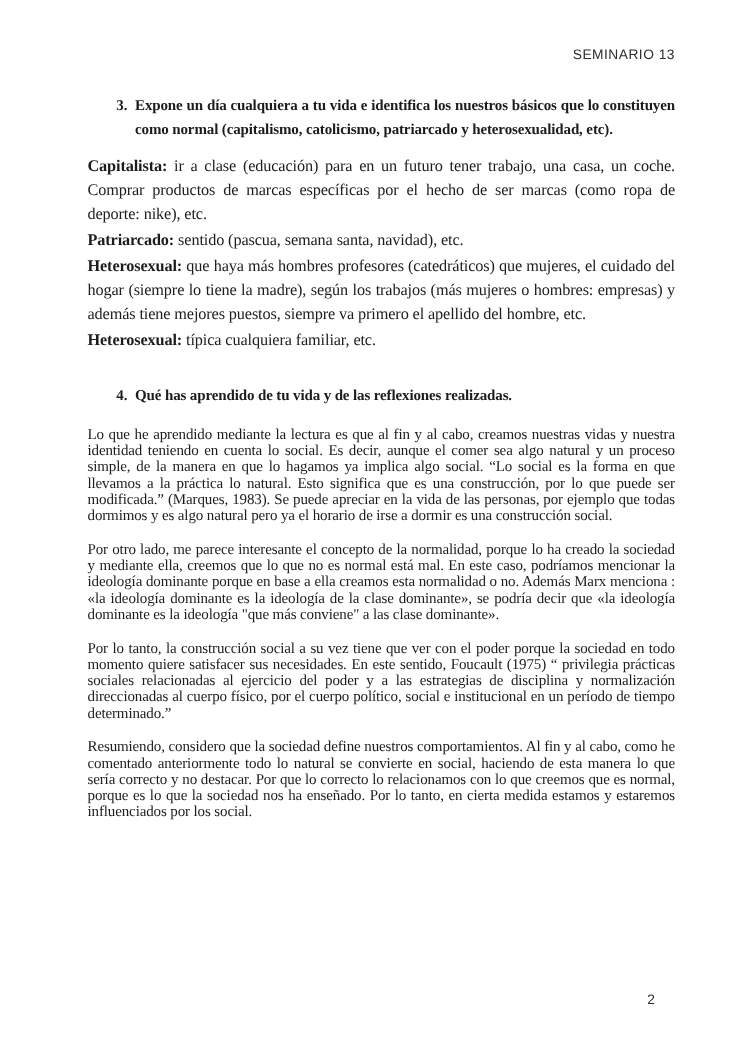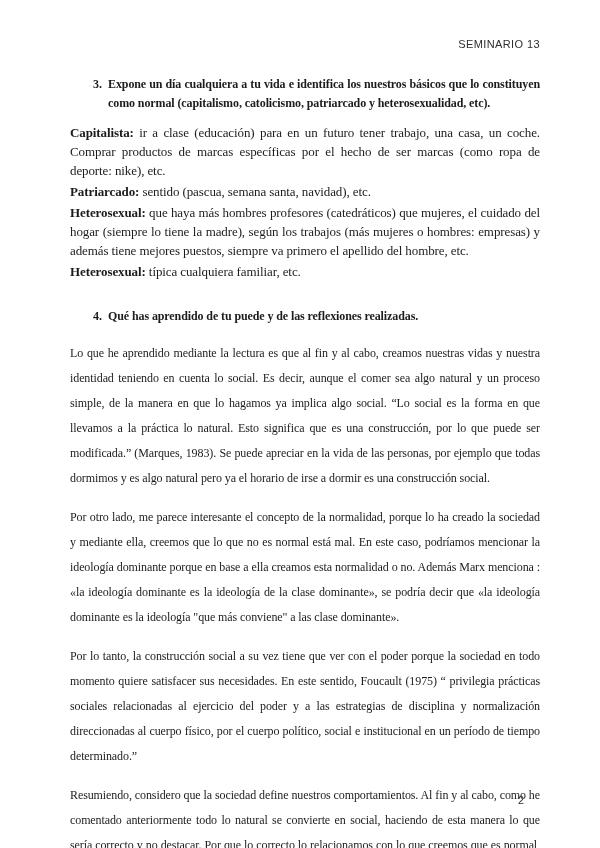--- a/index.html
+++ b/index.html
@@ -53,21 +53,21 @@
     font-size: 13px;
     line-height: 19px;
     letter-spacing: -0.1px;
     text-align: justify;
   }
   .def .term { font-weight: bold; }
   .essays { margin-top: 15px; }
   .essay {
     margin: 0 0 14px 0;
     font-size: 12px;
-    line-height: 25px;
+    line-height: 13px;
     letter-spacing: -0.1px;
     text-align: justify;
   }
   .pagenum {
     position: absolute;
     top: 794px;
     right: 76px;
     font-family: "Liberation Sans", sans-serif;
     font-size: 11px;
     color: #2e2e2e;
@@ -89,21 +89,21 @@
 
   <div class="defs">
     <p class="def"><span class="term">Capitalista:</span><span> ir a clase (educación) para en un futuro tener trabajo, una casa, un coche. Comprar productos de marcas específicas por el hecho de ser marcas (como ropa de deporte: nike), etc.</span></p>
     <p class="def"><span class="term">Patriarcado:</span><span> sentido (pascua, semana santa, navidad), etc.</span></p>
     <p class="def"><span class="term">Heterosexual:</span><span> que haya más hombres profesores (catedráticos) que mujeres, el cuidado del hogar (siempre lo tiene la madre), según los trabajos (más mujeres o hombres: empresas) y además tiene mejores puestos, siempre va primero el apellido del hombre, etc.</span></p>
     <p class="def"><span class="term">Heterosexual:</span><span> típica cualquiera familiar, etc.</span></p>
   </div>
 
   <div class="qheading q4">
     <span class="qnum">4.</span>
-    <span class="qtitle">Qué has aprendido de tu puede y de las reflexiones realizadas.</span>
+    <span class="qtitle">Qué has aprendido de tu vida y de las reflexiones realizadas.</span>
   </div>
 
   <div class="essays">
     <p class="essay">Lo que he aprendido mediante la lectura es que al fin y al cabo, creamos nuestras vidas y nuestra identidad teniendo en cuenta lo social. Es decir, aunque el comer sea algo natural y un proceso simple, de la manera en que lo hagamos ya implica algo social. “Lo social es la forma en que llevamos a la práctica lo natural. Esto significa que es una construcción, por lo que puede ser modificada.” (Marques, 1983). Se puede apreciar en la vida de las personas, por ejemplo que todas dormimos y es algo natural pero ya el horario de irse a dormir es una construcción social.</p>
     <p class="essay">Por otro lado, me parece interesante el concepto de la normalidad, porque lo ha creado la sociedad y mediante ella, creemos que lo que no es normal está mal. En este caso, podríamos mencionar la ideología dominante porque en base a ella creamos esta normalidad o no. Además Marx menciona : «la ideología dominante es la ideología de la clase dominante», se podría decir que «la ideología dominante es la ideología "que más conviene" a las clase dominante».</p>
     <p class="essay">Por lo tanto, la construcción social a su vez tiene que ver con el poder porque la sociedad en todo momento quiere satisfacer sus necesidades. En este sentido, Foucault (1975) “ privilegia prácticas sociales relacionadas al ejercicio del poder y a las estrategias de disciplina y normalización direccionadas al cuerpo físico, por el cuerpo político, social e institucional en un período de tiempo determinado.”</p>
     <p class="essay">Resumiendo, considero que la sociedad define nuestros comportamientos. Al fin y al cabo, como he comentado anteriormente todo lo natural se convierte en social, haciendo de esta manera lo que sería correcto y no destacar. Por que lo correcto lo relacionamos con lo que creemos que es normal, porque es lo que la sociedad nos ha enseñado. Por lo tanto, en cierta medida estamos y estaremos influenciados por los social.</p>
   </div>
 
   <div class="pagenum">2</div>

